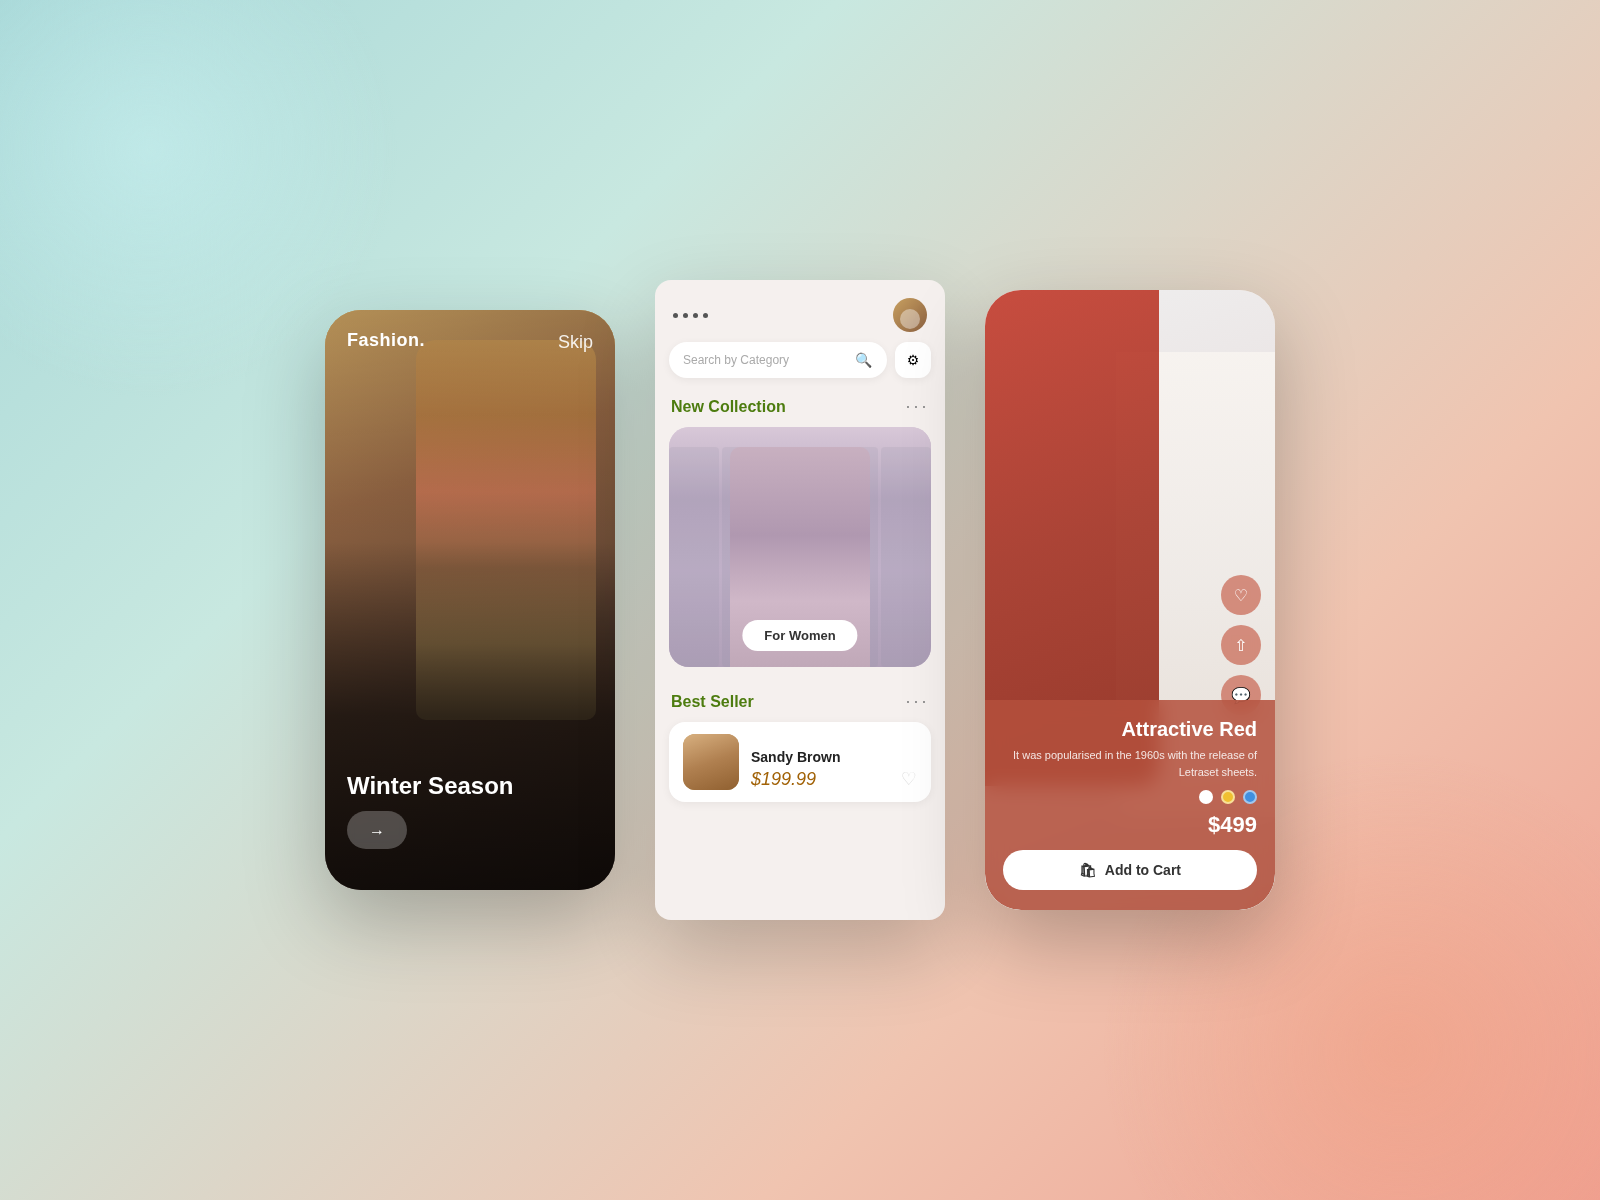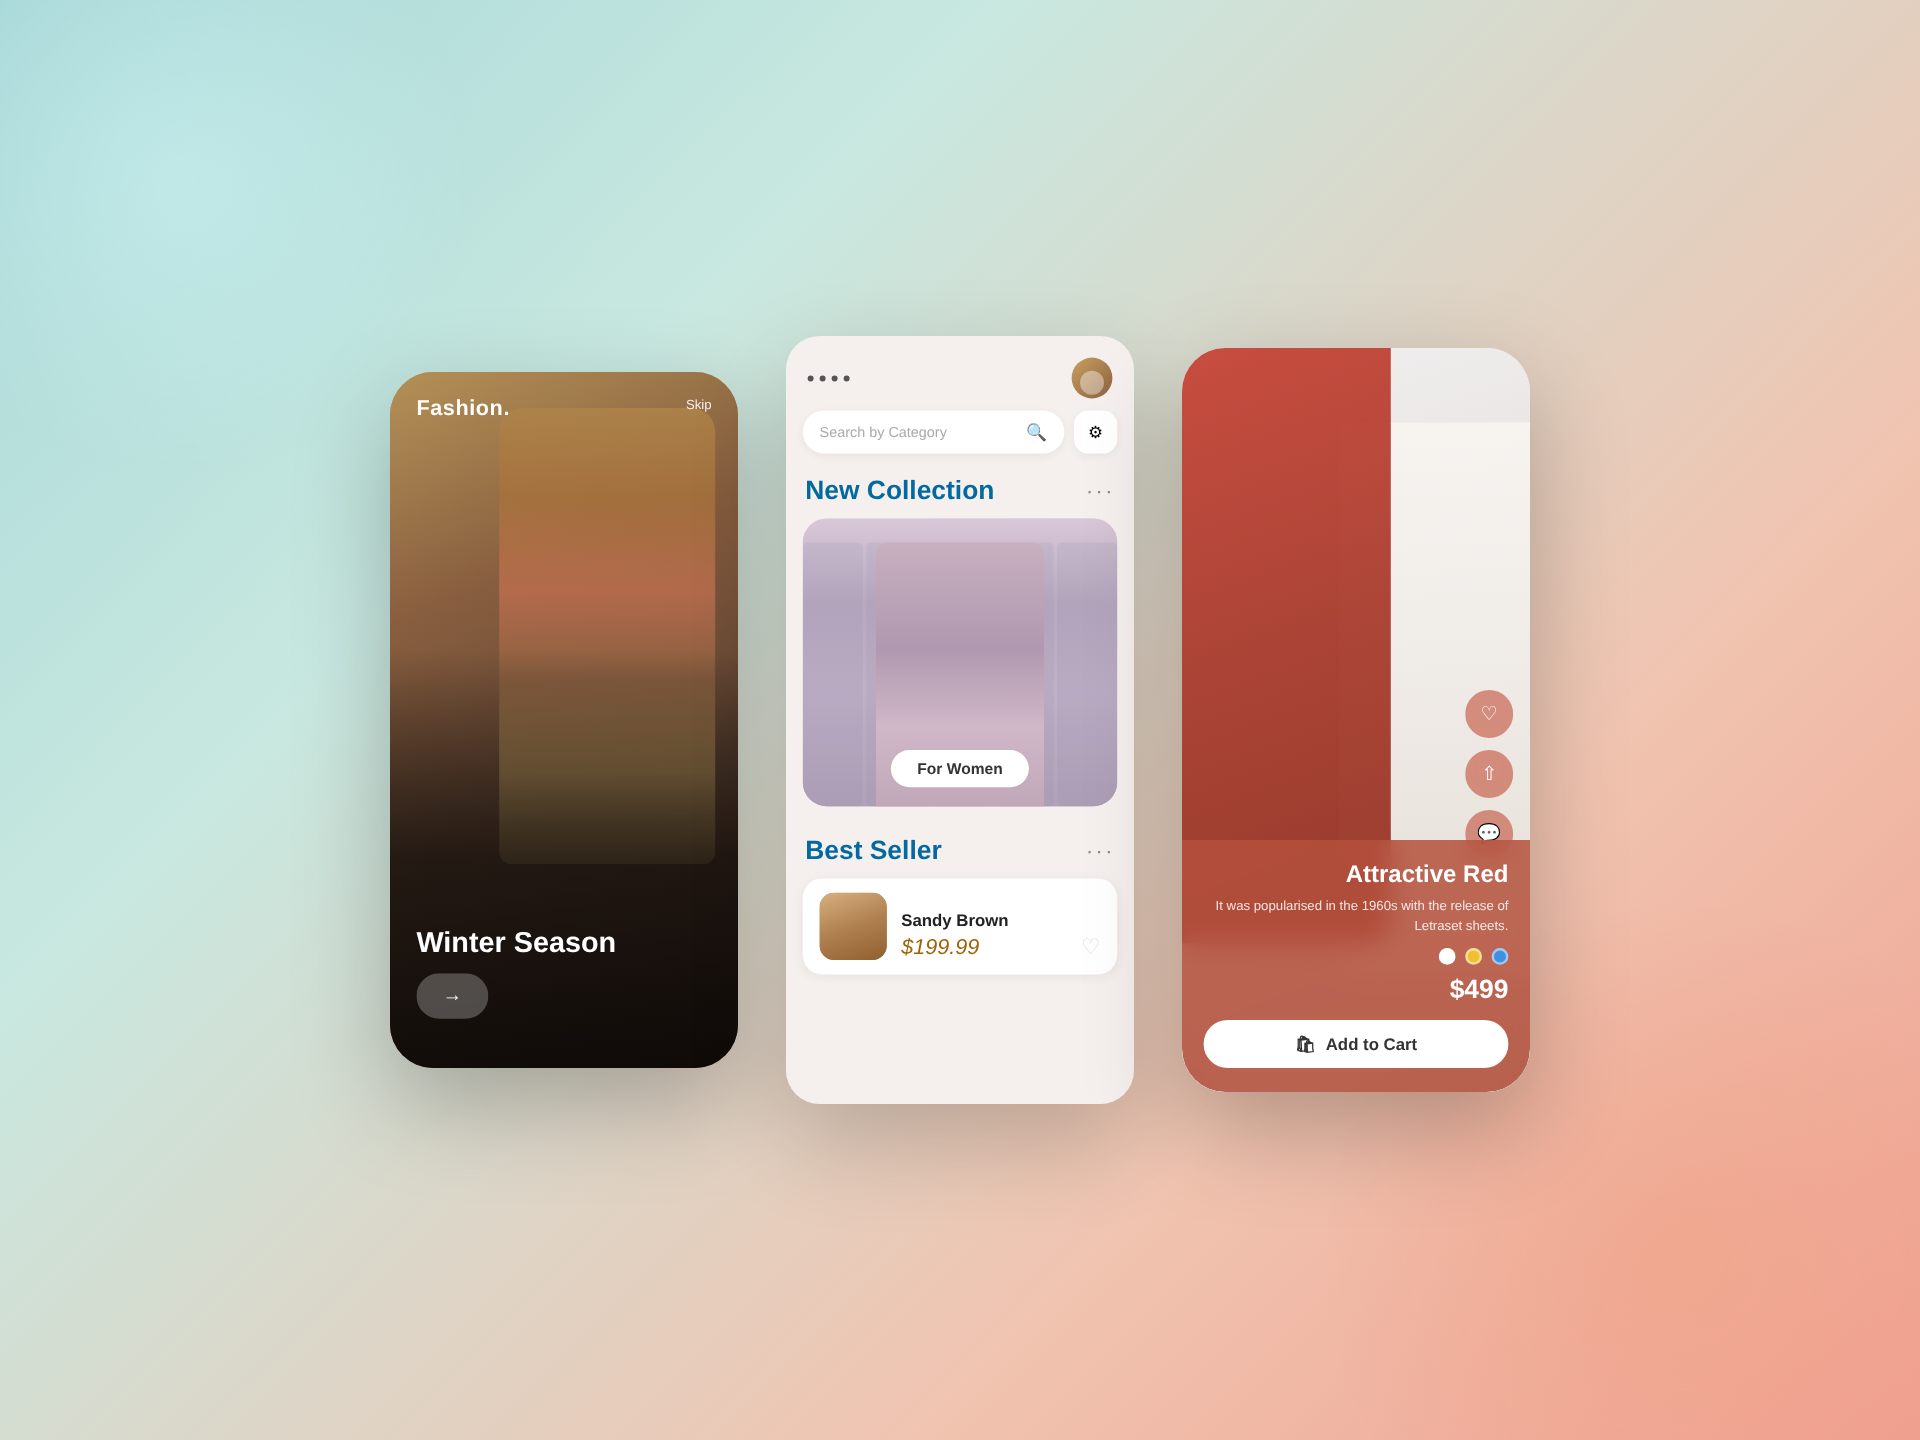--- a/index.html
+++ b/index.html
@@ -80,21 +80,21 @@
       font-size: 18px;
       font-weight: 700;
       letter-spacing: 0.5px;
     }
 
     .phone1-skip {
       position: absolute;
       top: 22px;
       right: 22px;
       color: white;
-      font-size: 11px;
+      font-size: 18px;
       cursor: pointer;
       opacity: 0.9;
       text-align: right;
     }
 
     .phone1-title {
       font-size: 24px;
       font-weight: 800;
       margin-bottom: 10px;
       line-height: 1.2;
@@ -115,21 +115,21 @@
       color: white;
       font-size: 16px;
       cursor: pointer;
       backdrop-filter: blur(4px);
     }
 
     
     .phone2 {
       width: 290px;
       height: 640px;
-      border-radius: 28px;
+      border-radius: 16px;
       overflow: hidden;
       position: relative;
       box-shadow: 0 30px 80px rgba(0,0,0,0.2);
       background: #f5f0ee;
       display: flex;
       flex-direction: column;
     }
 
     .phone2-header {
       padding: 18px 18px 10px;
@@ -212,23 +212,23 @@
     }
 
     .section-header {
       padding: 6px 16px 10px;
       display: flex;
       justify-content: space-between;
       align-items: center;
     }
 
     .section-title {
-      font-size: 22px;
+      font-size: 16px;
       font-weight: 800;
-      color: #0369a1;
+      color: #4d7c0f;
     }
 
     .more-dots {
       font-size: 18px;
       color: #888;
       letter-spacing: 2px;
     }
 
     .collection-card {
       margin: 0 14px 14px;

